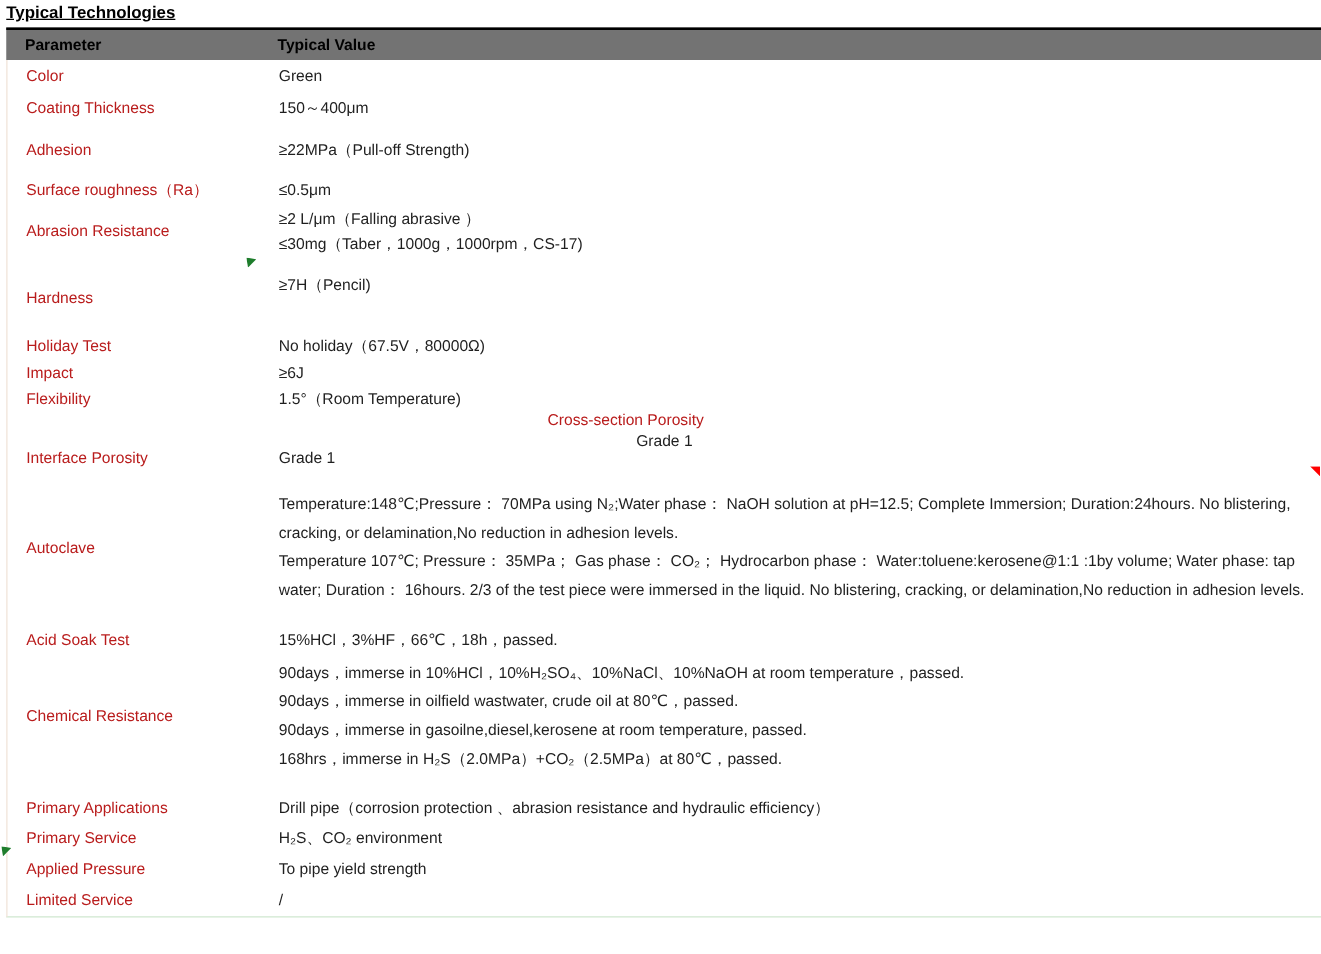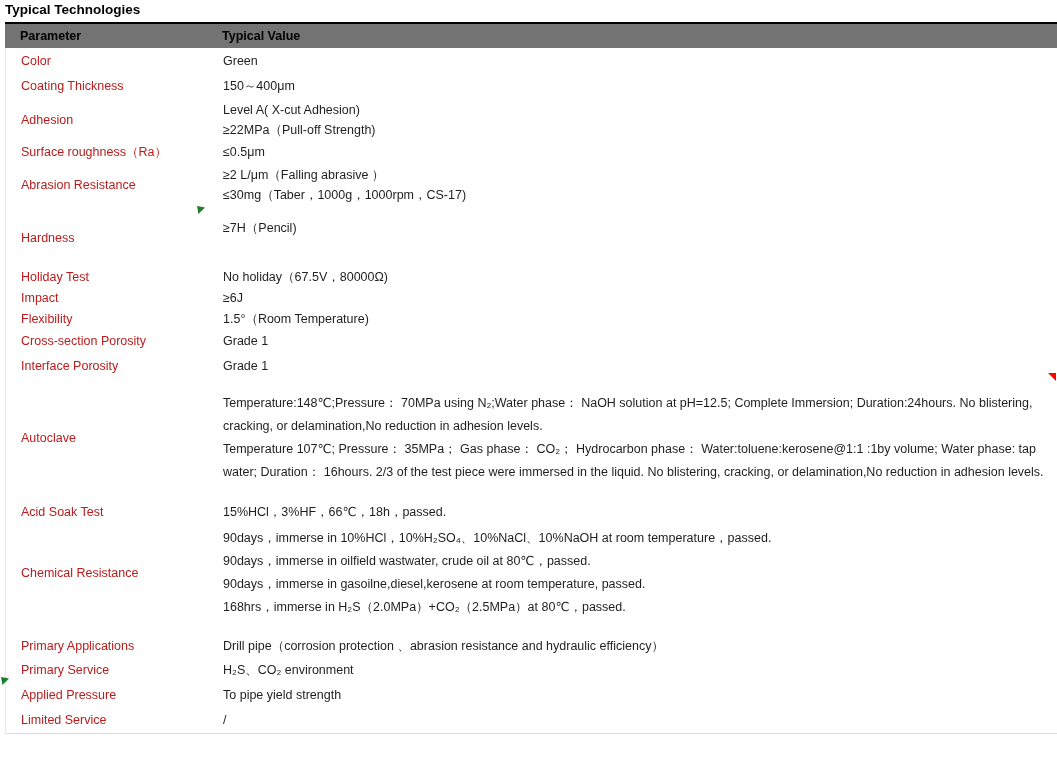--- a/index.html
+++ b/index.html
@@ -1,20 +1,20 @@
 <!DOCTYPE html>
 <html><head>
 <meta charset="utf-8">
 <style>
   * { margin:0; padding:0; box-sizing:border-box; }
   html,body { width:1057px; height:763px; background:#ffffff; overflow:hidden;
               font-family:"Liberation Sans","DejaVu Sans",sans-serif; color:#1f1f1f; }
   .page { position:relative; width:1057px; height:763px; }
 
-  .title { position:absolute; left:5px; top:2px; font-size:13.5px; font-weight:bold; color:#000; }
+  .title { position:absolute; left:5px; top:2px; font-size:13.5px; font-weight:bold; color:#000;text-decoration:underline; }
 
   .table { position:absolute; left:5px; top:22px; width:1052px; }
 
   .header-row { display:flex; height:26px; align-items:center;
                 border-top:2px solid #000; background:#00A551; }
   .th { font-weight:bold; font-size:12.5px; color:#000; }
 
   .col1 { width:217px; padding-left:15px; flex:none; }
   .col2 { flex:1; min-width:0; }
 
@@ -56,21 +56,20 @@
         </div>
         <div class="row" style="height: 25px;">
           <div class="col1">Coating Thickness</div>
           <div class="col2">
             <div class="vline">150～400μm</div>
           </div>
         </div>
         <div class="row" style="height: 43px;">
           <div class="col1">Adhesion</div>
           <div class="col2">
-            <div class="vline">Level A( X-cut Adhesion)</div>
             <div class="vline">≥22MPa（Pull-off Strength)</div>
           </div>
         </div>
         <div class="row" style="height: 22px;">
           <div class="col1">Surface roughness（Ra）</div>
           <div class="col2">
             <div class="vline">≤0.5μm</div>
           </div>
         </div>
         <div class="row" style="height: 43px;">
@@ -97,21 +96,21 @@
           <div class="col2">
             <div class="vline">≥6J</div>
           </div>
         </div>
         <div class="row" style="height: 21px;">
           <div class="col1">Flexibility</div>
           <div class="col2">
             <div class="vline">1.5°（Room Temperature)</div>
           </div>
         </div>
-        <div class="row" style="height: 24px;">
+        <div class="row" style="height: 24px; flex-direction: column;">
           <div class="col1">Cross-section Porosity</div>
           <div class="col2">
             <div class="vline">Grade 1</div>
           </div>
         </div>
         <div class="row" style="height: 25px;">
           <div class="col1">Interface Porosity</div>
           <div class="col2">
             <div class="vline">Grade 1</div>
           </div>

